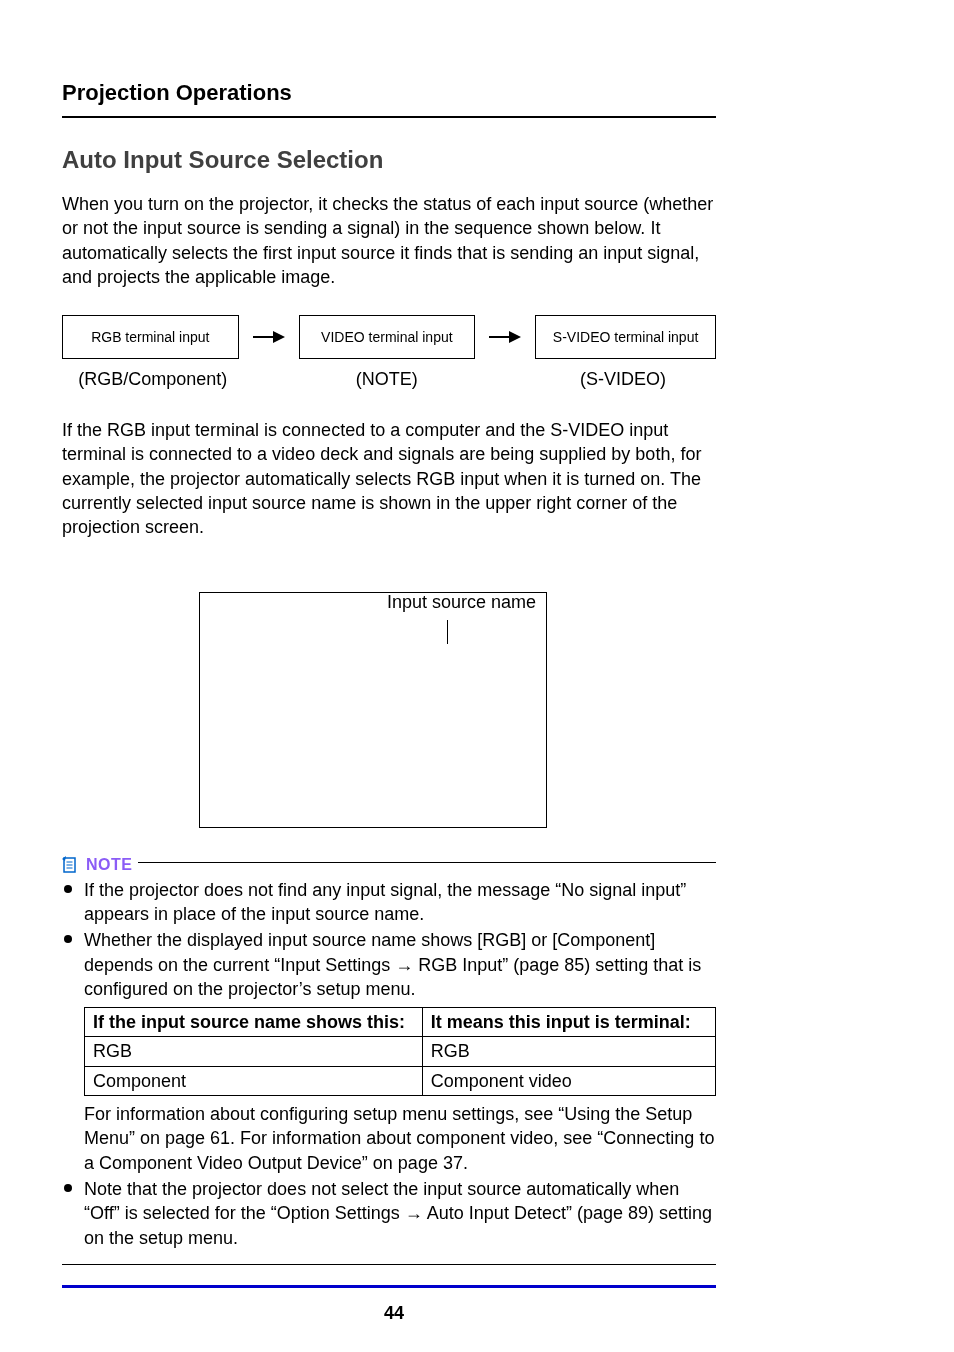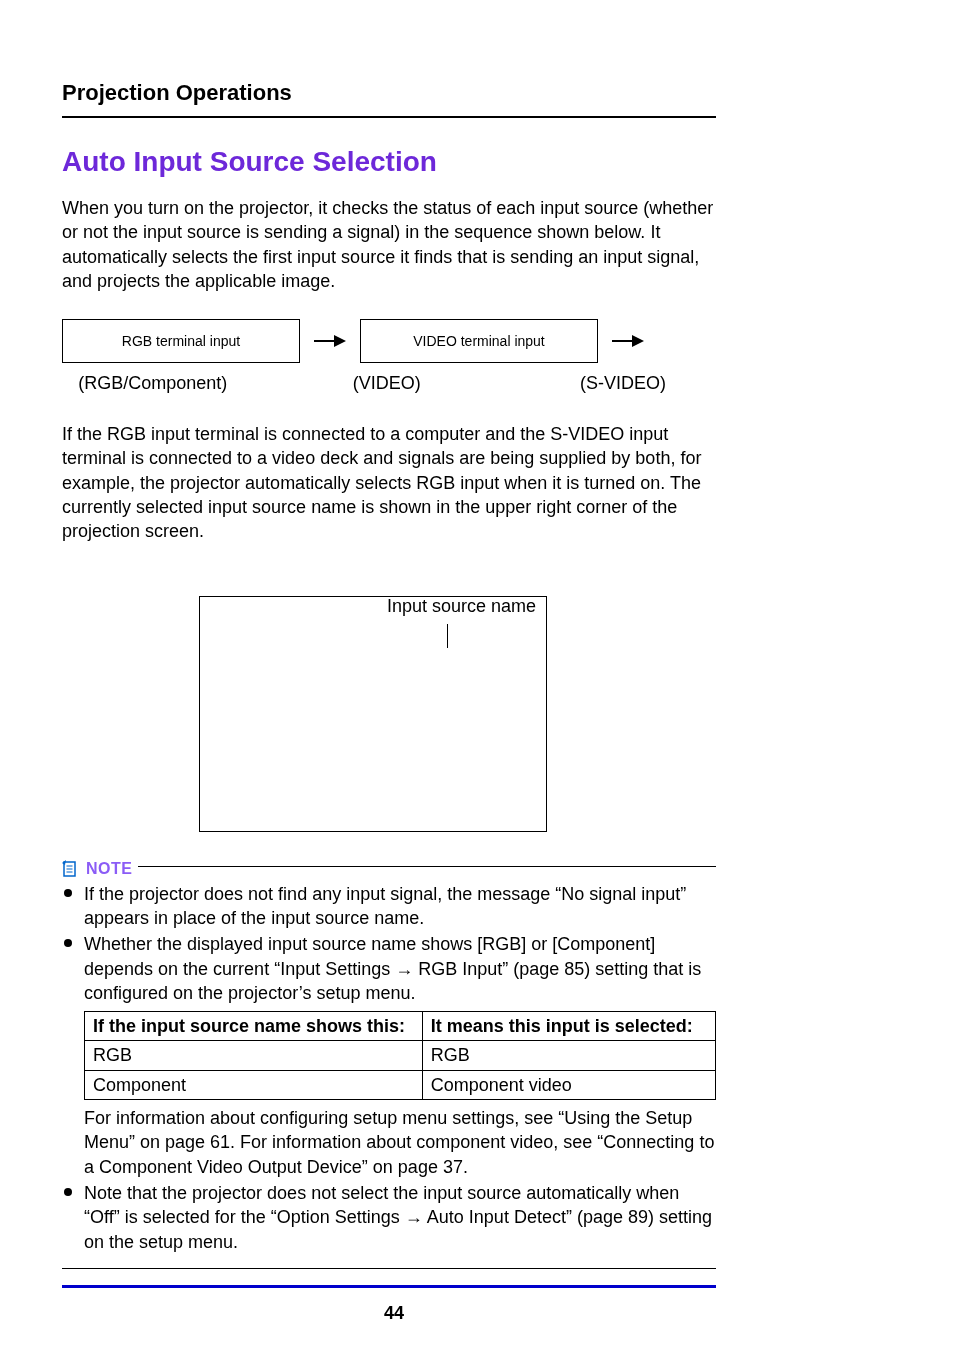--- a/index.html
+++ b/index.html
@@ -20,22 +20,22 @@
     font-size: 22px;
     font-weight: bold;
     margin-bottom: 10px;
   }
   .rule {
     border: none;
     border-top: 2px solid #000;
     margin: 0 0 28px 0;
   }
   .title-blue {
-    color: #6d28d9;
-    font-size: 28px;
+    color: #404040;
+    font-size: 24px;
     font-weight: bold;
     margin-bottom: 18px;
   }
   .body-text {
     font-size: 18px;
     line-height: 1.35;
     margin-bottom: 26px;
   }
   .flow-row {
     display: flex;
@@ -195,26 +195,27 @@
     <div class="flow-box b1">RGB terminal input</div>
     <svg class="arrow-svg" viewBox="0 0 32 18">
       <line x1="0" y1="9" x2="22" y2="9" stroke="#000" stroke-width="2"></line>
       <polygon points="20,3 32,9 20,15" fill="#000"></polygon>
     </svg>
     <div class="flow-box b2">VIDEO terminal input</div>
     <svg class="arrow-svg" viewBox="0 0 32 18">
       <line x1="0" y1="9" x2="22" y2="9" stroke="#000" stroke-width="2"></line>
       <polygon points="20,3 32,9 20,15" fill="#000"></polygon>
     </svg>
+    <div class="flow-box b3">S-VIDEO terminal input</div>
   </div>
 
   <div class="sub-row">
     <div class="s1">(RGB/Component)</div>
     <div class="gap1"></div>
-    <div class="s2">(VIDEO)</div>
+    <div class="s2">(NOTE)</div>
     <div class="gap2"></div>
     <div class="s3">(S-VIDEO)</div>
   </div>
 
   <div class="body-text">If the RGB input terminal is connected to a computer and the S-VIDEO input terminal is connected to a video deck and signals are being supplied by both, for example, the projector automatically selects RGB input when it is turned on. The currently selected input source name is shown in the upper right corner of the projection screen.</div>
 
   <div class="diagram-area">
     <div class="diagram-caption">Input source name</div>
     <div class="tick"></div>
     <div class="screen-box"></div>
@@ -235,21 +236,21 @@
   <ul class="bullets">
     <li>
       <span>If the projector does not find any input signal, the message “No signal input” appears in place of the input source name.</span>
     </li>
     <li>
       <span>Whether the displayed input source name shows [RGB] or [Component] depends on the current “Input Settings → RGB Input” (page 85) setting that is configured on the projector’s setup menu.</span>
       <table class="inner-table">
         <tbody>
             <tr>
           <th style="width:350px">If the input source name shows this:</th>
-          <th style="width:300px">It means this input is selected:</th>
+          <th style="width:300px">It means this input is terminal:</th>
         </tr>
         <tr>
           <td>RGB</td>
           <td>RGB</td>
         </tr>
         <tr>
           <td>Component</td>
           <td>Component video</td>
         </tr>
       </tbody>

